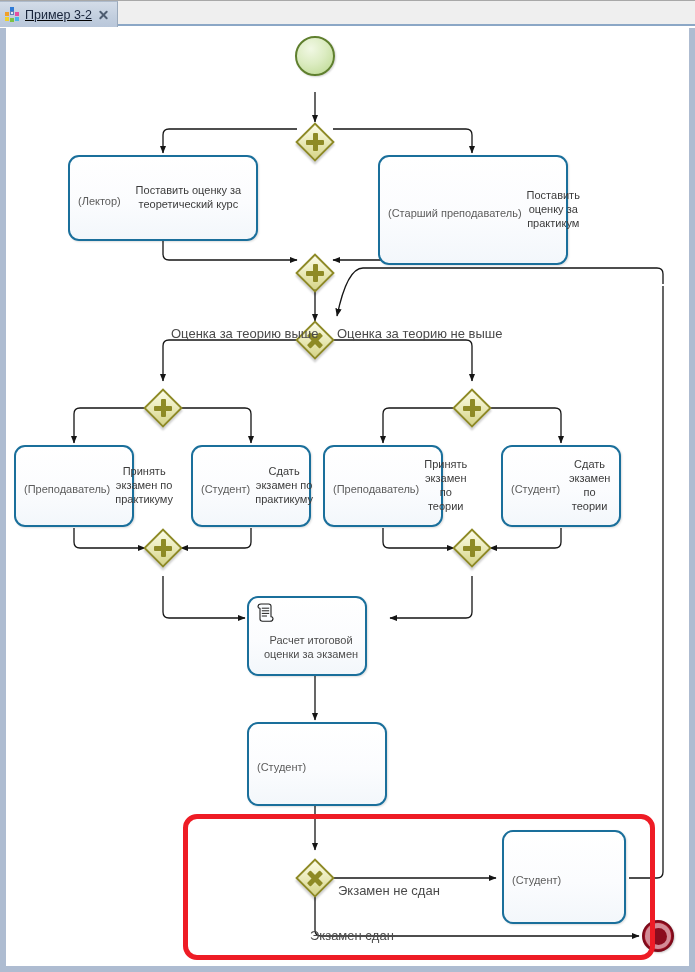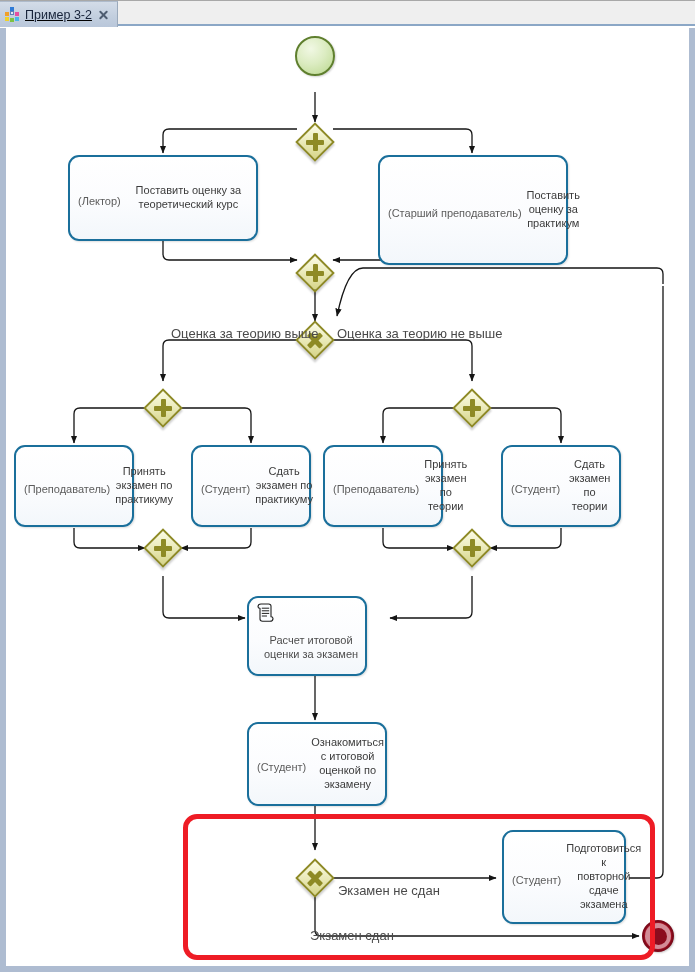--- a/index.html
+++ b/index.html
@@ -401,41 +401,35 @@
             <line x1="5.2" y1="13" x2="9.6" y2="13"></line>
           </g>
         </svg>
         <div class="body" style="padding-top:24px;">
             <div class="label">Расчет итоговой<br>оценки за экзамен</div>
           </div>
       </div>
 
       <div class="node task" style="left:241px; top:694px; width:140px; height:84px;">
         <div class="role">(Студент)</div>
-        <div class="body">
-            <div class="label">Ознакомиться с итоговой<br>оценкой по экзамену</div>
-          </div>
       </div>
 
       <div class="node gateway" style="left:290px; top:831px;">
         <span class="gw-shape"></span>
         <span class="gw-glyph">
           <i class="gw-x-a"></i>
             <i class="gw-x-b"></i>
         </span>
       </div>
 
       <div class="edge-label" style="left:332px; top:855px;">Экзамен не сдан</div>
       <div class="edge-label" style="left:304px; top:900px;">Экзамен сдан</div>
 
       <div class="node task" style="left:496px; top:802px; width:124px; height:94px;">
         <div class="role">(Студент)</div>
-        <div class="body">
-            <div class="label">Подготовиться к<br>повторной сдаче<br>экзамена</div>
-          </div>
       </div>
 
       <div class="node end-event" style="left:636px; top:892px;">
         <span class="ring">
           <span class="core"></span>
         </span>
       </div>
 
       <div id="highlight" style="left:177px; top:786px; width:472px; height:146px;"></div>
 

